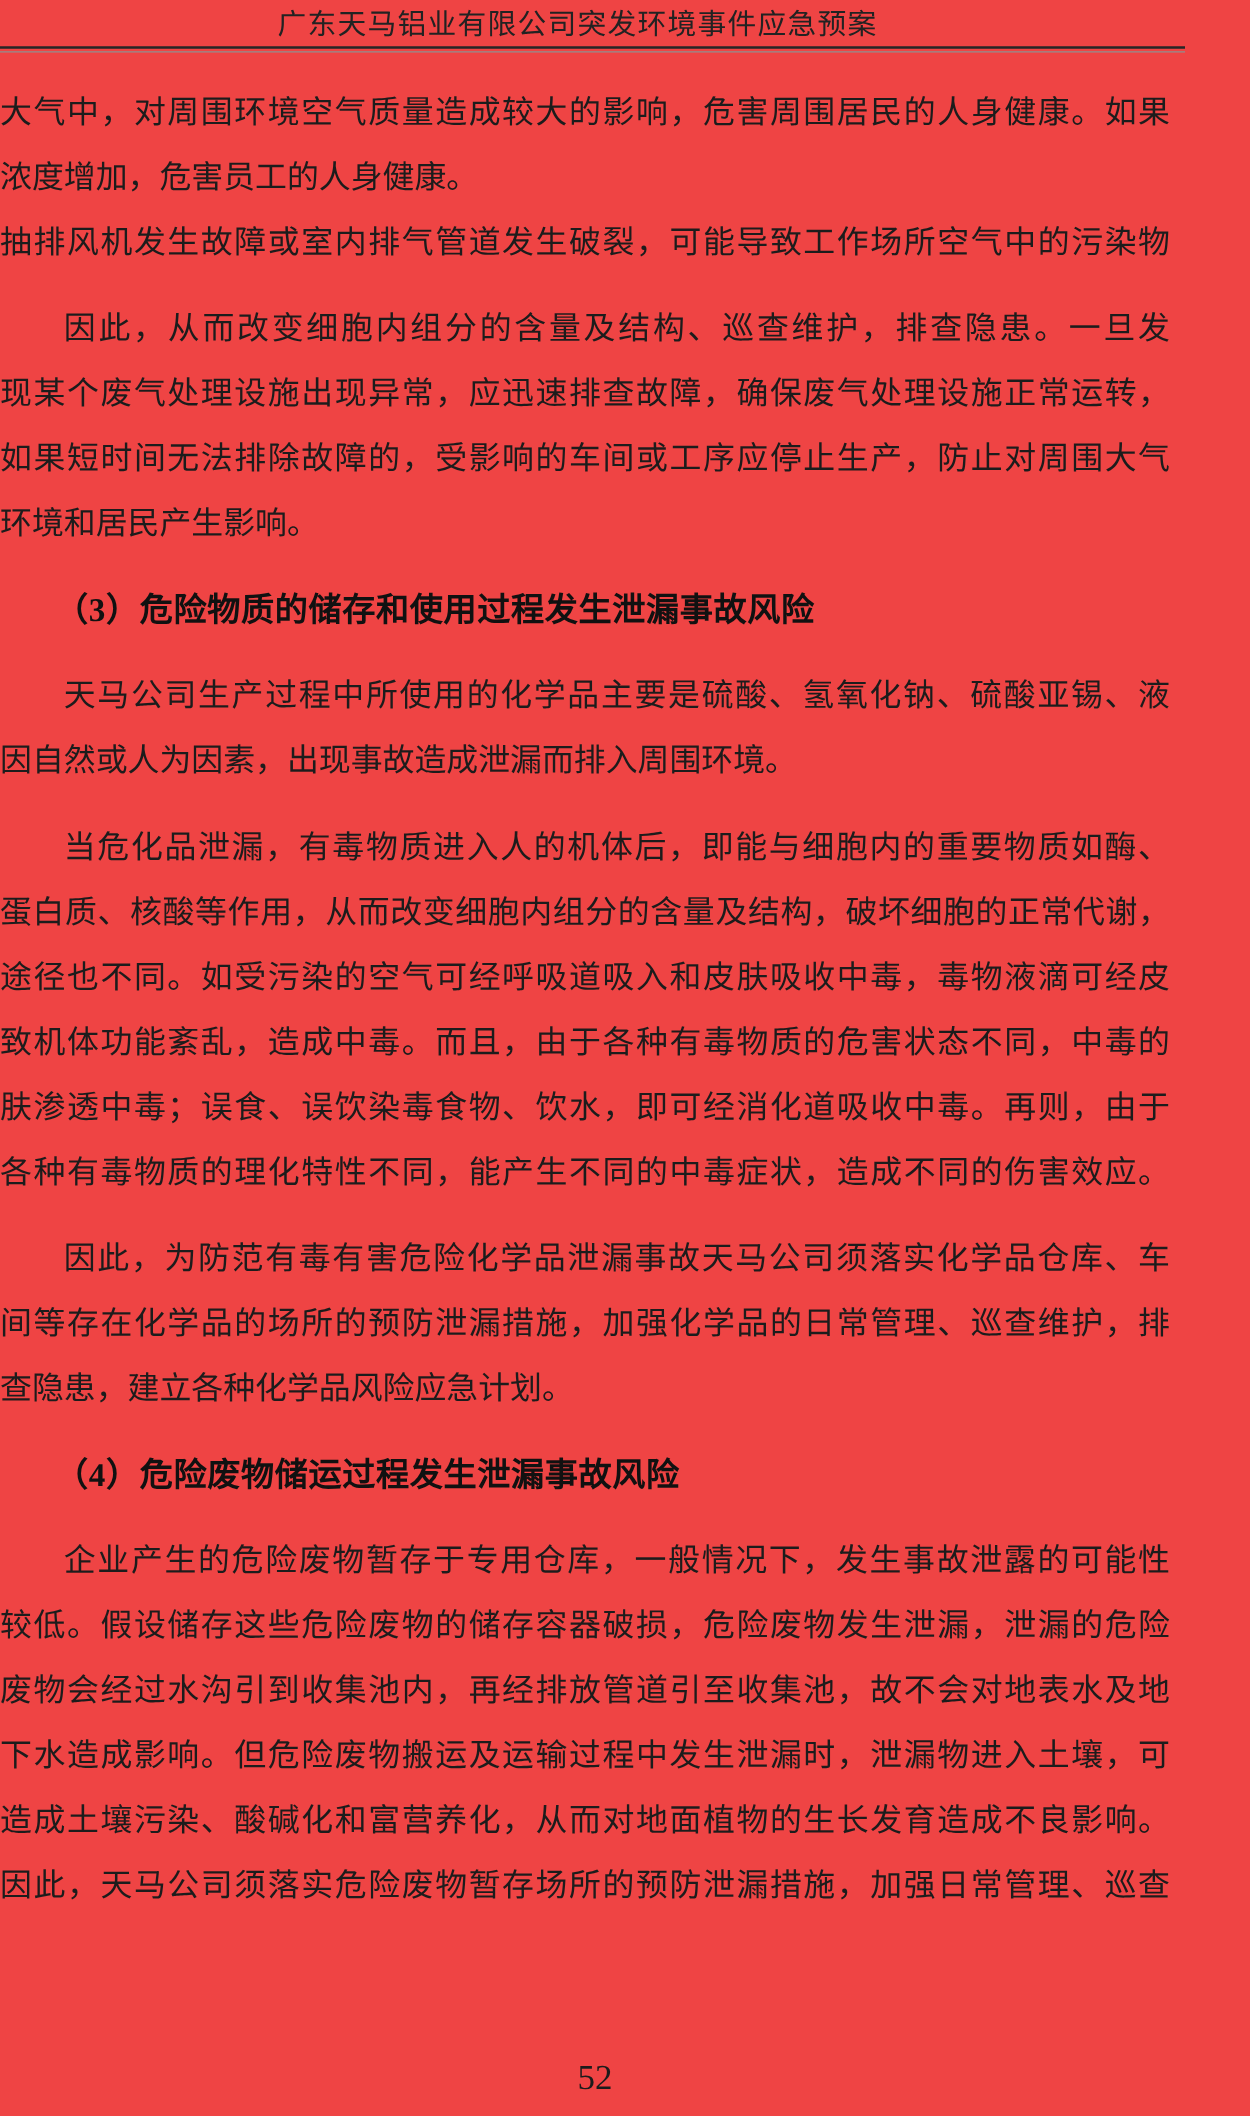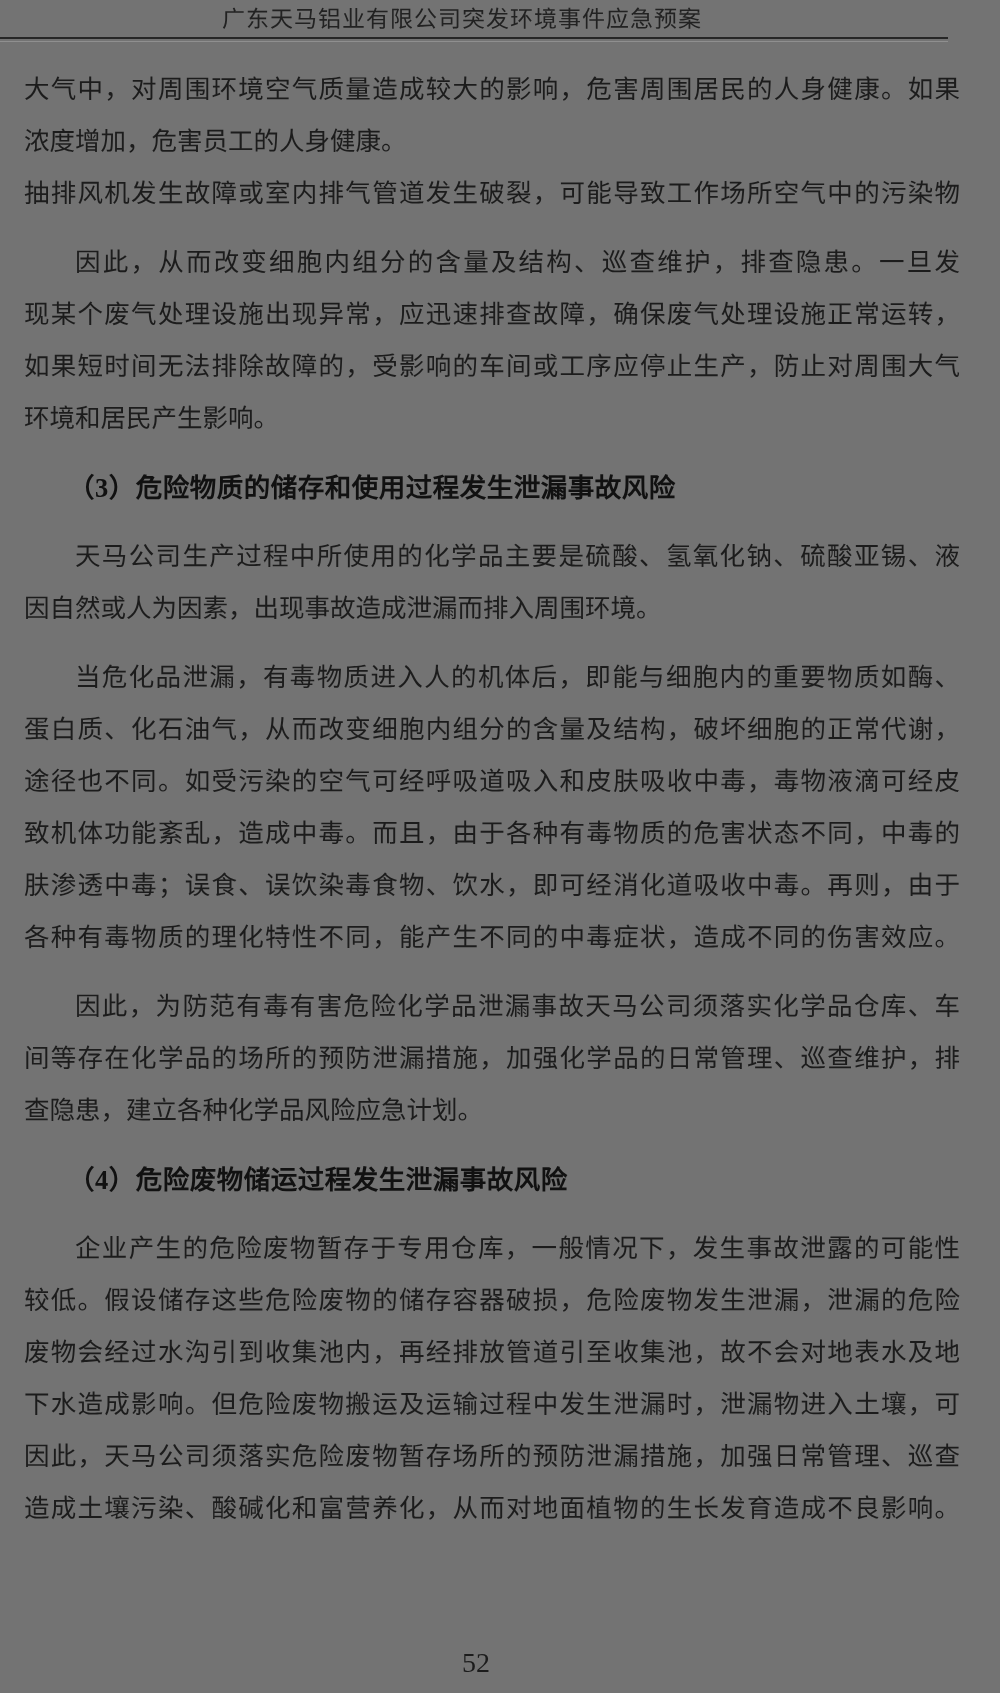--- a/index.html
+++ b/index.html
@@ -4,21 +4,21 @@
 <style>
   html, body {
     margin: 0;
     padding: 0;
     background: #ffffff;
   }
   .page {
     position: relative;
     width: 1000px;
     height: 1693px;
-    background: #737373;
+    background: #ef4444;
     color: #1c1c1c;
     font-family: "Liberation Serif", "DejaVu Serif", serif;
     overflow: hidden;
   }
   
   .doc-header {
     padding-top: 5px;
   }
   .doc-header-title {
     width: 936px;
@@ -32,21 +32,21 @@
   }
   .doc-header-rule {
     width: 948px;
     margin-top: 3px;
     height: 2px;
     border-top: 2px solid #262626;
     border-bottom: 1px solid #8f8f8f;
   }
   
   .doc-body {
-    margin: 22px 56px 0 24px;
+    margin: 22px 56px 0 0;
     width: 936px;
     font-size: 25.5px;
   }
   .block {
     margin: 0 0 17px 0;
   }
   .line {
     display: block;
     height: 52px;
     line-height: 52px;
@@ -112,21 +112,21 @@
       <span class="line">（3）危险物质的储存和使用过程发生泄漏事故风险</span>
     </div>
 
     <div class="block paragraph">
       <span class="line indent">天马公司生产过程中所使用的化学品主要是硫酸、氢氧化钠、硫酸亚锡、液</span>
       <span class="line short-last">因自然或人为因素，出现事故造成泄漏而排入周围环境。</span>
     </div>
 
     <div class="block paragraph">
       <span class="line indent">当危化品泄漏，有毒物质进入人的机体后，即能与细胞内的重要物质如酶、</span>
-      <span class="line">蛋白质、化石油气，从而改变细胞内组分的含量及结构，破坏细胞的正常代谢，</span>
+      <span class="line">蛋白质、核酸等作用，从而改变细胞内组分的含量及结构，破坏细胞的正常代谢，</span>
       <span class="line">途径也不同。如受污染的空气可经呼吸道吸入和皮肤吸收中毒，毒物液滴可经皮</span>
       <span class="line">致机体功能紊乱，造成中毒。而且，由于各种有毒物质的危害状态不同，中毒的</span>
       <span class="line">肤渗透中毒；误食、误饮染毒食物、饮水，即可经消化道吸收中毒。再则，由于</span>
       <span class="line">各种有毒物质的理化特性不同，能产生不同的中毒症状，造成不同的伤害效应。</span>
     </div>
 
     <div class="block paragraph">
       <span class="line indent">因此，为防范有毒有害危险化学品泄漏事故天马公司须落实化学品仓库、车</span>
       <span class="line">间等存在化学品的场所的预防泄漏措施，加强化学品的日常管理、巡查维护，排</span>
       <span class="line short-last">查隐患，建立各种化学品风险应急计划。</span>
@@ -134,21 +134,21 @@
 
     <div class="block heading">
       <span class="line">（4）危险废物储运过程发生泄漏事故风险</span>
     </div>
 
     <div class="block paragraph">
       <span class="line indent">企业产生的危险废物暂存于专用仓库，一般情况下，发生事故泄露的可能性</span>
       <span class="line">较低。假设储存这些危险废物的储存容器破损，危险废物发生泄漏，泄漏的危险</span>
       <span class="line">废物会经过水沟引到收集池内，再经排放管道引至收集池，故不会对地表水及地</span>
       <span class="line">下水造成影响。但危险废物搬运及运输过程中发生泄漏时，泄漏物进入土壤，可</span>
+      <span class="line">造成土壤污染、酸碱化和富营养化，从而对地面植物的生长发育造成不良影响。</span>
       <span class="line">因此，天马公司须落实危险废物暂存场所的预防泄漏措施，加强日常管理、巡查</span>
-      <span class="line">造成土壤污染、酸碱化和富营养化，从而对地面植物的生长发育造成不良影响。</span>
     </div>
 
   </main>
 
   <div class="page-number">52</div>
 
 </div>
 
 </body></html>

